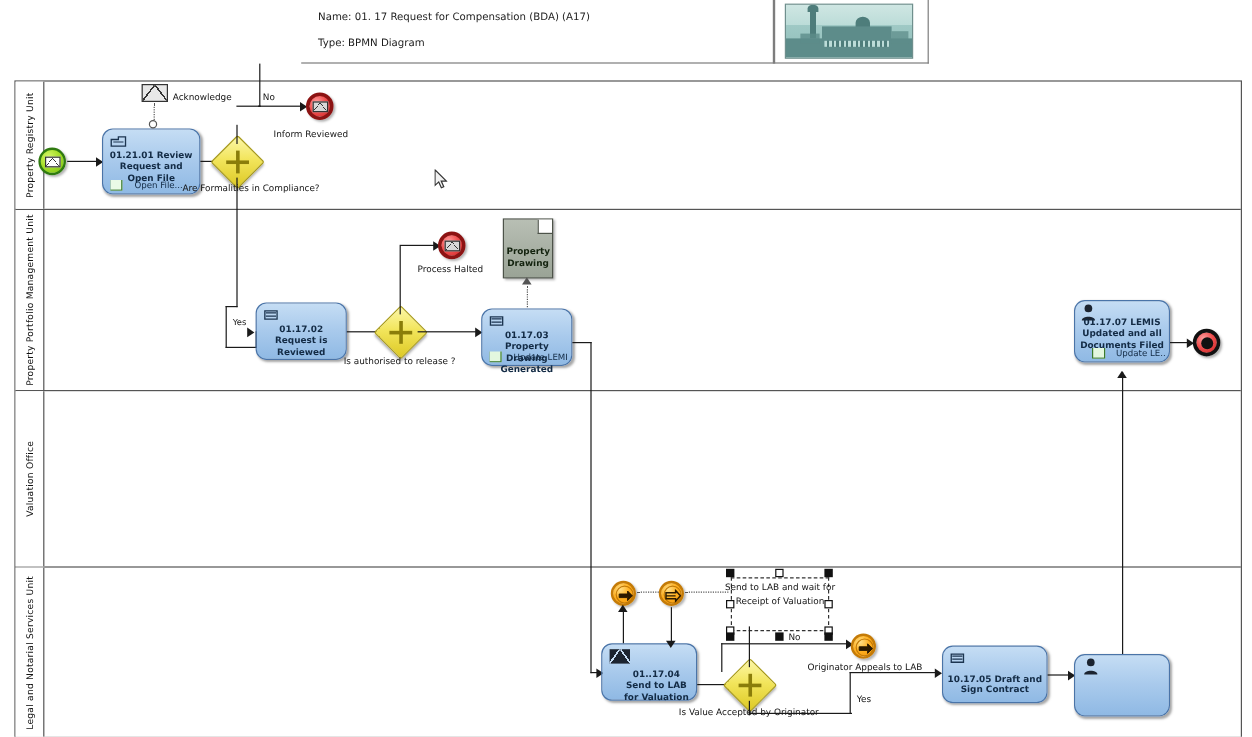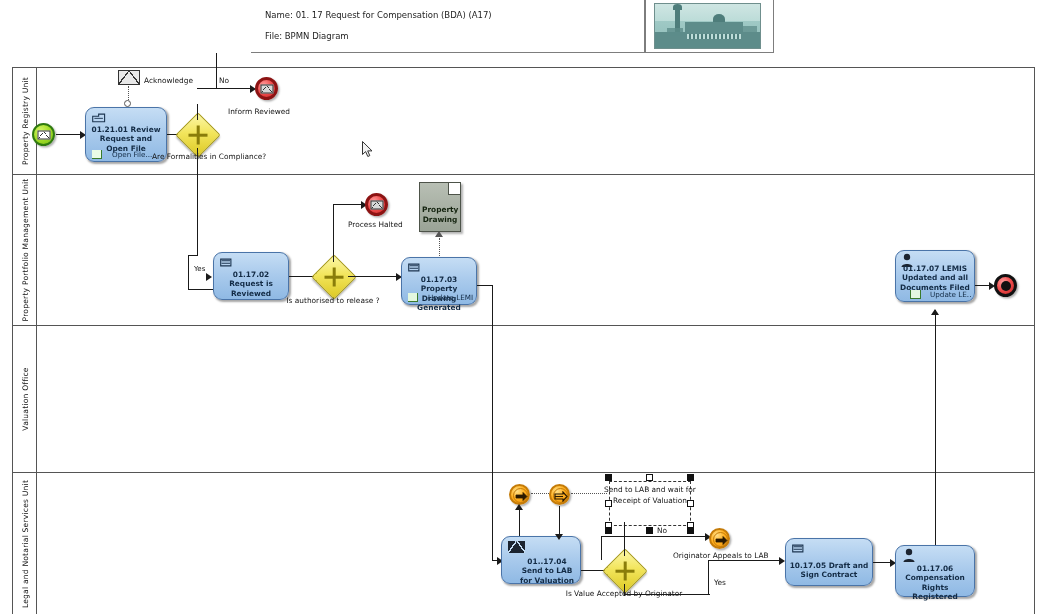--- a/index.html
+++ b/index.html
@@ -101,21 +101,21 @@
   .hnd.f{background:#111;}
   .hnd.o{background:#fff;border:1px solid #111;}
 
   #cursor{left:362px;top:141px;width:11px;height:17px;}
 </style>
 </head>
 <body>
 
 <div class="abs" id="header-box">
   <div class="line" id="hdr-name">Name: 01. 17 Request for Compensation (BDA)  (A17)</div>
-  <div class="line" id="hdr-type">File: BPMN Diagram</div>
+  <div class="line" id="hdr-type">Type: BPMN Diagram</div>
 </div>
 <div class="abs" id="header-thumb-box">
   <div class="abs" id="header-thumb">
     <div class="spire" style="left:20px;top:2px;width:5px;height:26px;"></div>
     <div class="spire" style="left:18px;top:0px;width:9px;height:6px;border-radius:50% 50% 0 0;"></div>
     <div class="spire" style="left:58px;top:10px;width:12px;height:10px;border-radius:50% 50% 0 0;"></div>
     <div class="bldg" style="left:0px;top:28px;width:105px;height:16px;"></div>
     <div class="bldg" style="left:30px;top:18px;width:58px;height:12px;"></div>
     <div class="bldg" style="left:12px;top:24px;width:16px;height:8px;opacity:.8;"></div>
     <div class="bldg" style="left:88px;top:22px;width:14px;height:10px;opacity:.75;"></div>
@@ -373,18 +373,17 @@
 </div>
 
 <div class="abs ln lnh" style="left:873px;top:562px;width:18px;"></div>
 <div class="abs arrow ar-r" style="left:890px;top:558.5px;"></div>
 
 <div class="task" style="left:895px;top:545px;width:80px;height:52px;">
   <svg class="t-ico" style="left:6px;top:2px;width:14px;height:15px;" viewBox="0 0 14 15">
     <circle cx="7" cy="4" r="3.2" fill="#1c2430"></circle>
     <path d="M1.5 14 c0-4 11-4 11 0 z" fill="#1c2430"></path>
   </svg>
-  <div class="task-label" style="top:18px;">01.17.06 Compensation Rights Registered</div>
 </div>
 
 <svg class="abs" id="cursor" viewBox="0 0 11 17">
   <path d="M0.5 0.5 L0.5 13.5 L3.6 10.6 L5.8 15.5 L7.8 14.6 L5.7 9.9 L10 9.9 Z" fill="#f2f2f2" stroke="#333" stroke-width="1"></path>
 </svg>
 
 </body></html>

